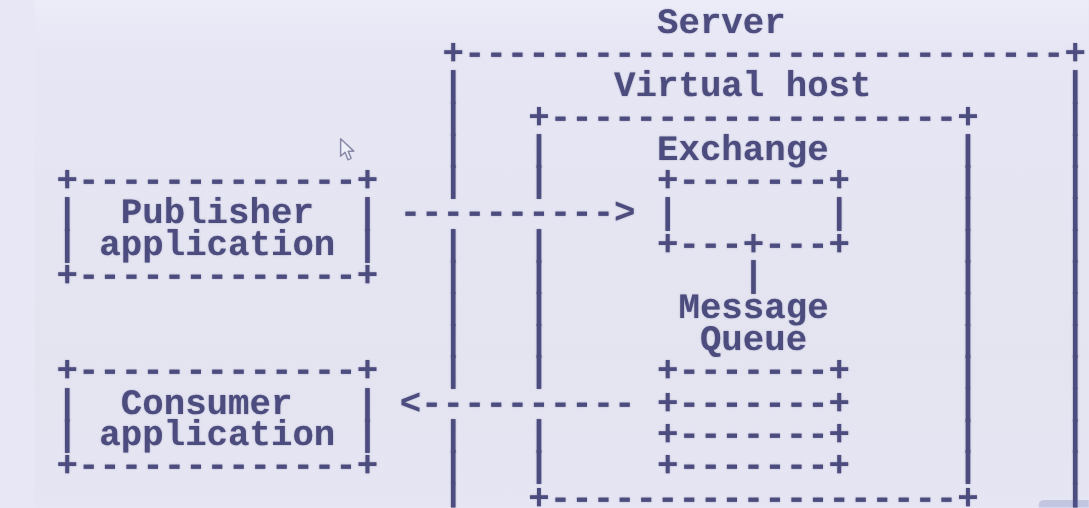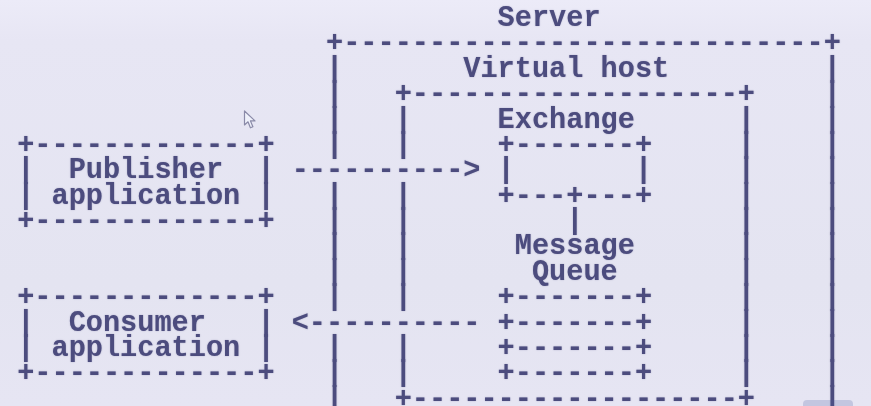--- a/index.html
+++ b/index.html
@@ -10,20 +10,21 @@
     width: 871px;
     height: 406px;
     overflow: hidden;
     position: relative;
     background: #e7e7f5;
   }
   .screen {
     position: absolute;
     inset: 0;
     background: linear-gradient(180deg, #ecebf8 0%, #e7e6f4 10%, #e4e4f1 70%, #e6e5f3 100%);
+    margin-left: 28px;
   }
   .ascii {
     position: absolute;
     left: 0;
     top: 6px;
     margin: 0;
     font-family: "Liberation Mono", "DejaVu Sans Mono", monospace;
     font-weight: 700;
     font-size: 28.6px;
     line-height: 25.375px;

